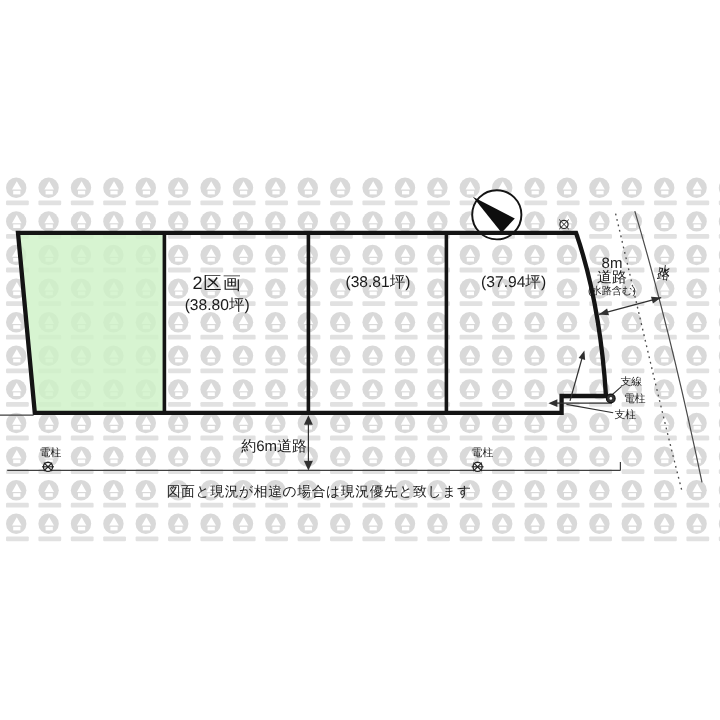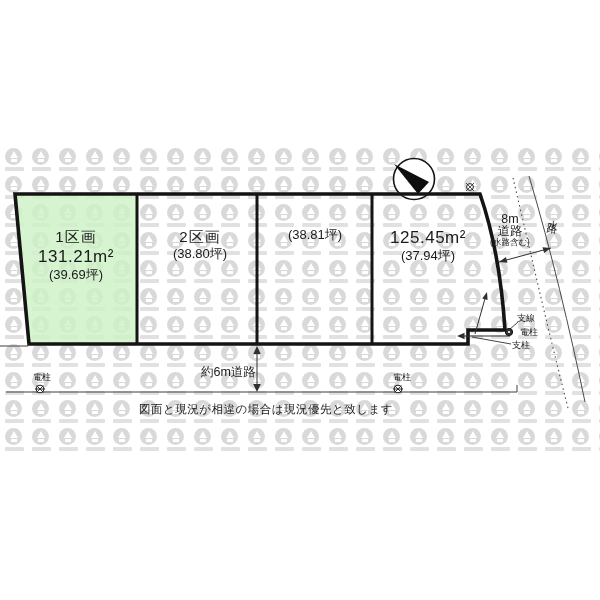--- a/index.html
+++ b/index.html
@@ -1841,34 +1841,28 @@
       <line x1="35" y1="389" x2="45" y2="389" stroke-width="0.9"></line>
     </g>
     <g stroke="#222">
       <circle cx="398" cy="389" r="3.8" fill="#fff" stroke-width="1.1"></circle>
       <line x1="394.5" y1="385.5" x2="401.5" y2="392.5" stroke-width="0.9"></line>
       <line x1="401.5" y1="385.5" x2="394.5" y2="392.5" stroke-width="0.9"></line>
       <line x1="393" y1="389" x2="403" y2="389" stroke-width="0.9"></line>
     </g>
   </svg>
 
-  <div class="t plot-label" style="left:76px;">
-    <div class="plot-name">1区画</div>
-    <div class="plot-m2">131.21m²</div>
-    <div class="plot-tsubo">(39.69坪)</div>
-  </div>
-  <div class="t plot-label" style="left:200px;">
+  <div class="t plot-label" style="left:181px;">
     <div class="plot-name">2区画</div>
     <div class="plot-tsubo">(38.80坪)</div>
   </div>
   <div class="t plot-label" style="left:315px;">
     <div class="plot-tsubo">(38.81坪)</div>
   </div>
   <div class="t plot-label" style="left:428px;">
-    <div class="plot-m2">125.45m²</div>
     <div class="plot-tsubo">(37.94坪)</div>
   </div>
 
   <div class="t road6">約6m道路</div>
 
   <div class="t pole-label" style="left:42px;top:371px;">電柱</div>
   <div class="t pole-label" style="left:402px;top:371px;">電柱</div>
 
   <div class="t east-block">
     <div class="east-l1">8m</div>

